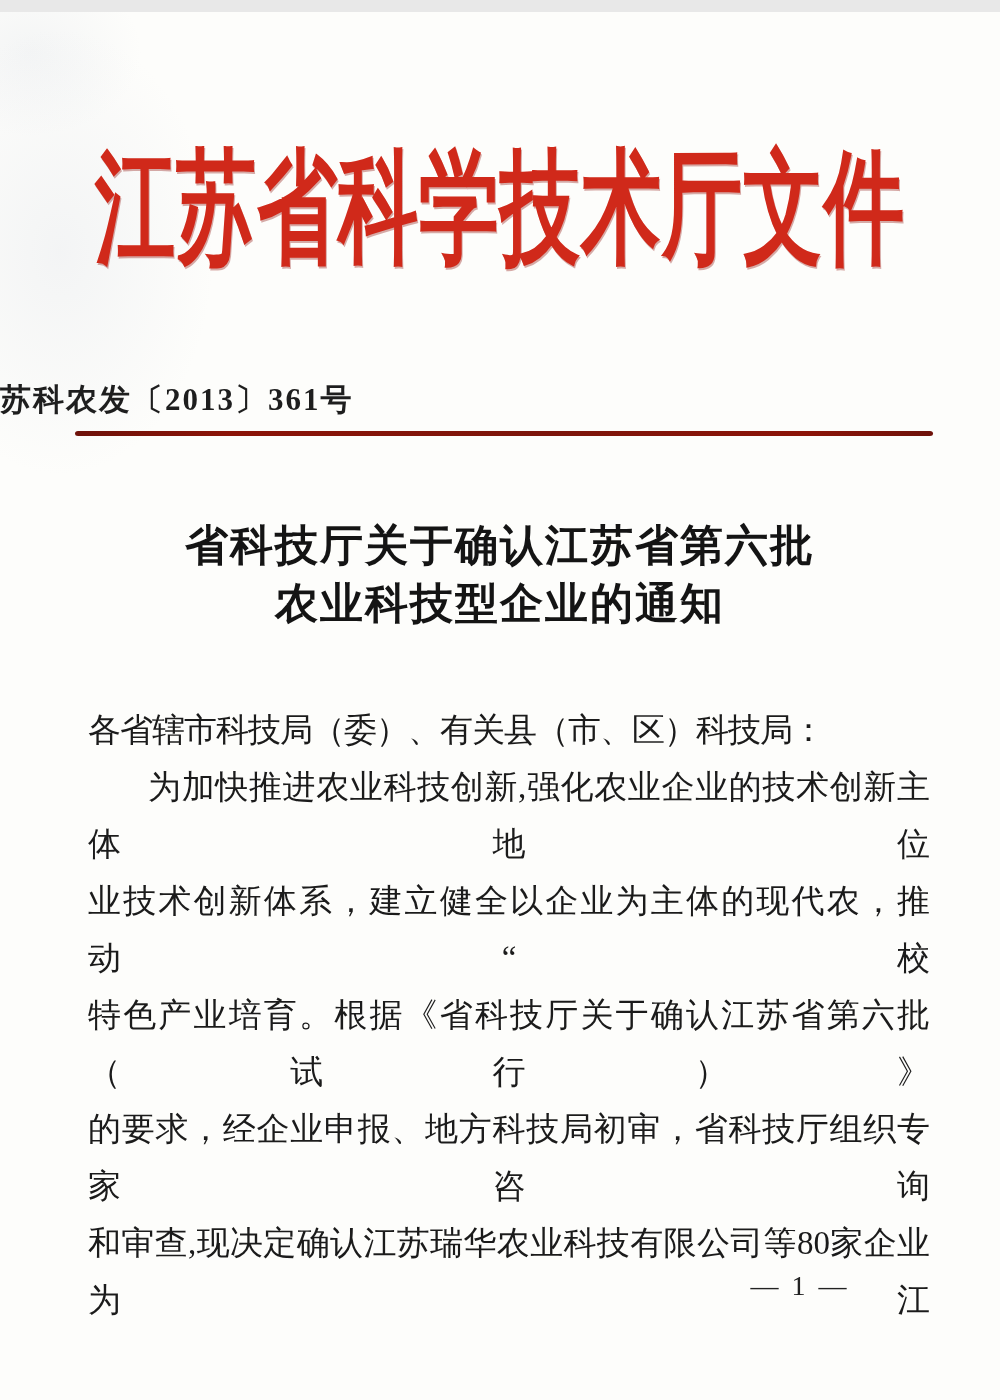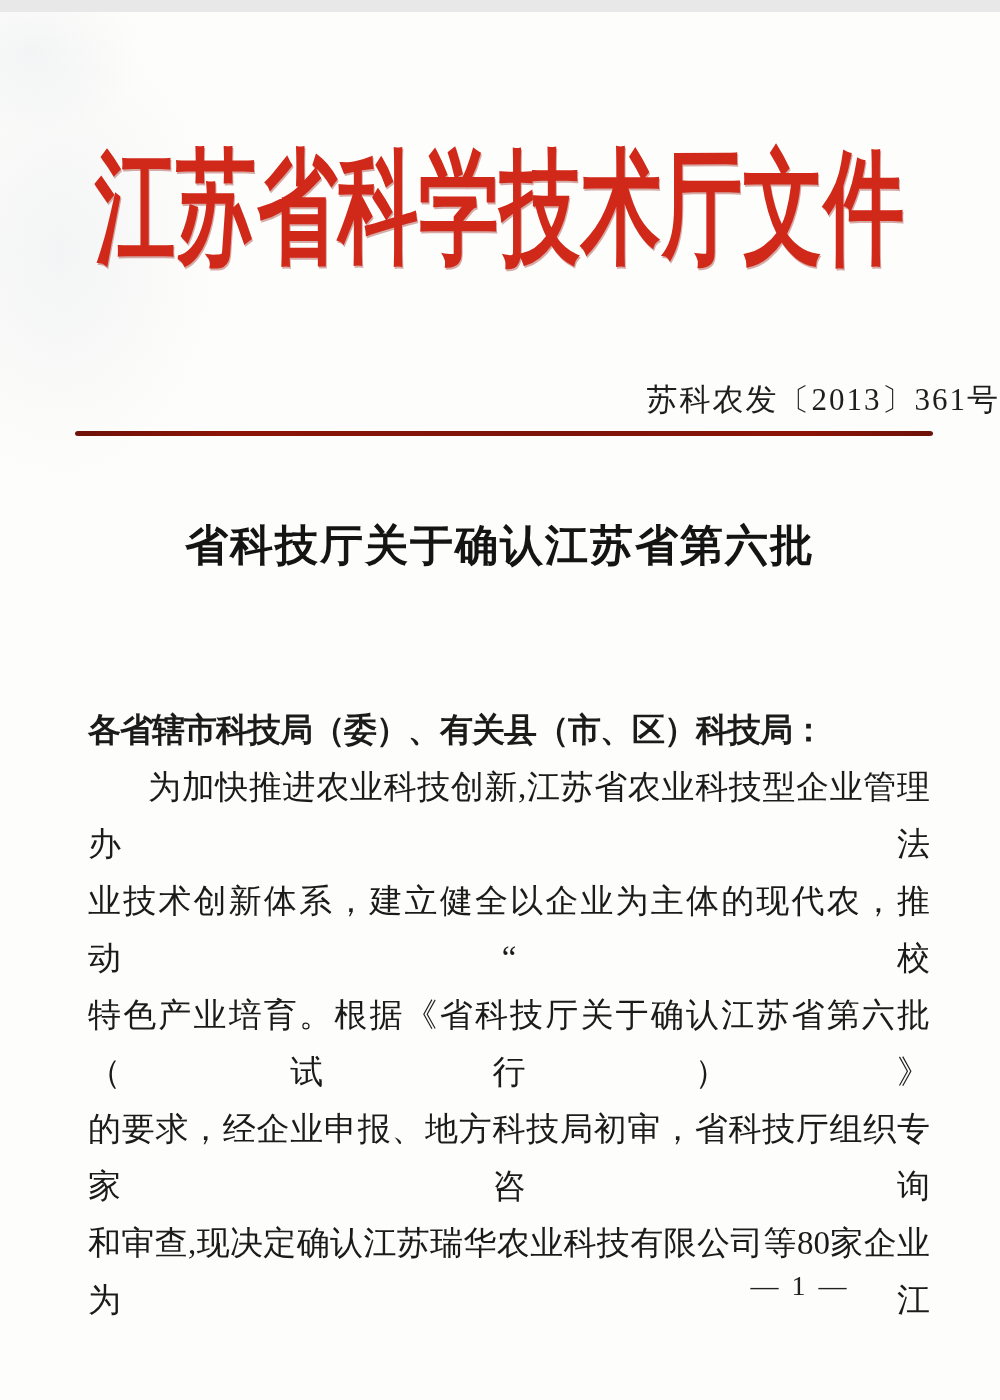--- a/index.html
+++ b/index.html
@@ -39,25 +39,26 @@
     white-space: nowrap;
     transform: scaleY(1.55);
     text-shadow: 1px 1px 0 rgba(140,15,8,0.35);
   }
   
   .doc-number {
     position: absolute;
     top: 368px;
     left: 0;
     width: 100%;
-    text-align: right;
+    text-align: left;
     font-size: 31px;
     line-height: 40px;
     letter-spacing: 2px;
     color: #1e1e1e;
+    font-weight: bold;
   }
   
   .red-rule {
     position: absolute;
     top: 419px;
     left: 75px;
     width: 858px;
     height: 5px;
     background: linear-gradient(90deg, #6e120a, #8c1408 18%, #7c150b 55%, #8c1408 85%, #6e120a);
     border-radius: 3px / 50%;
@@ -80,21 +81,20 @@
     position: absolute;
     top: 690px;
     left: 88px;
     right: 70px;
     font-size: 33px;
     line-height: 57px;
     color: #1b1b1b;
   }
   .line {
     white-space: nowrap;
-    font-weight: bold;
   }
   .fill {
     text-align: justify;
     text-align-last: justify;
     white-space: normal;
   }
   .indent {
     text-indent: 60px;
   }
   .salutation {
@@ -120,27 +120,28 @@
   <div class="letterhead">
     <span class="org">江苏省科学技术厅文件</span>
   </div>
 
   <div class="doc-number">苏科农发〔2013〕361号</div>
 
   <div class="red-rule"></div>
 
   <div class="doc-title">
     <div>省科技厅关于确认江苏省第六批</div>
+    <div>农业科技型企业的通知</div>
   </div>
 
   <div class="content">
     <div class="line salutation">各省辖市科技局（委）、有关县（市、区）科技局：</div>
 
     <div>
-      <div class="fill indent">为加快推进农业科技创新,江苏省农业科技型企业管理办法</div>
+      <div class="fill indent">为加快推进农业科技创新,强化农业企业的技术创新主体地位</div>
       <div class="fill">业技术创新体系，建立健全以企业为主体的现代农，推动“校</div>
       <div class="fill">特色产业培育。根据《省科技厅关于确认江苏省第六批（试行）》</div>
       <div class="fill">的要求，经企业申报、地方科技局初审，省科技厅组织专家咨询</div>
       <div class="fill">和审查,现决定确认江苏瑞华农业科技有限公司等80家企业为江</div>
 
     </div>
 
   </div>
 
   <div class="page-number">— 1 —</div>

